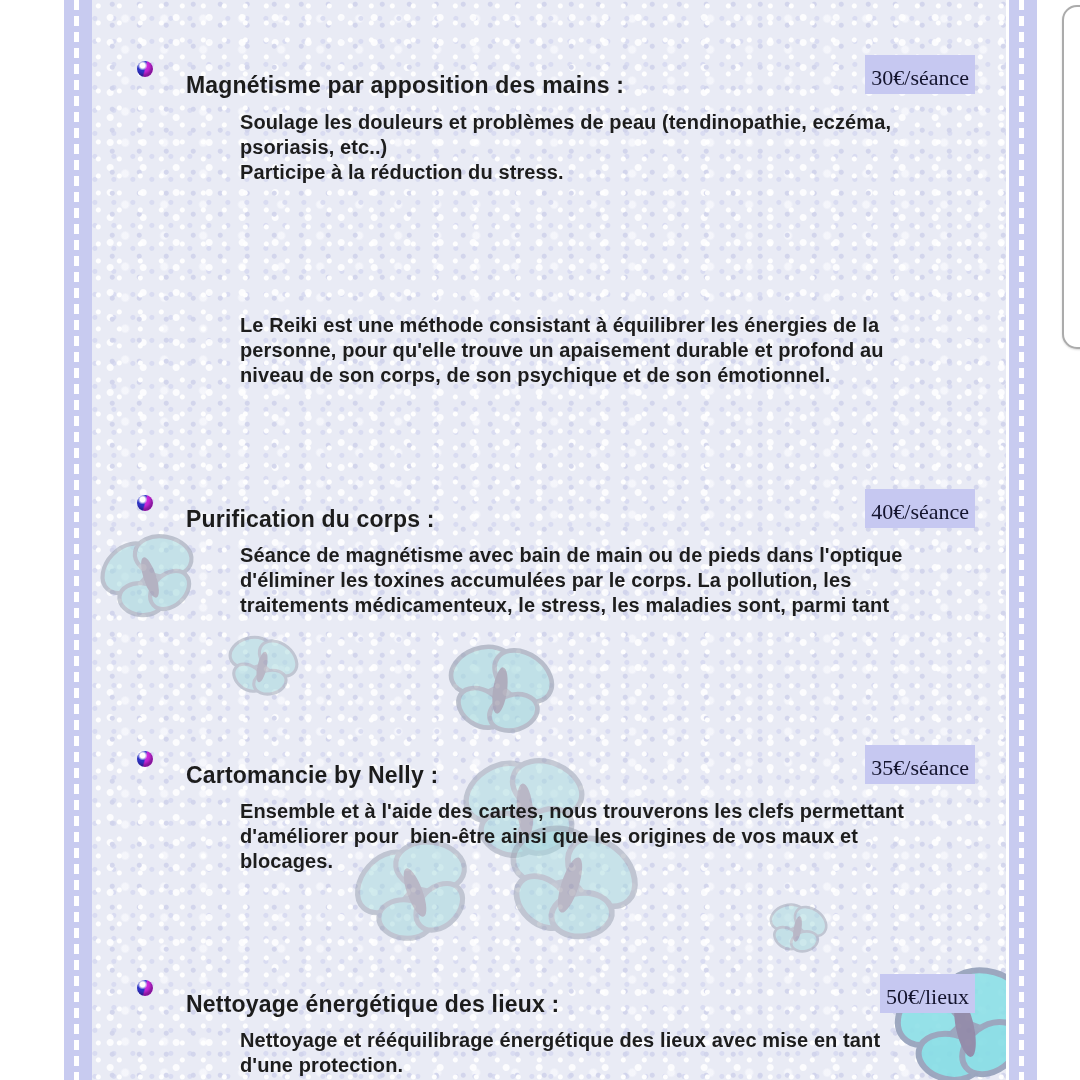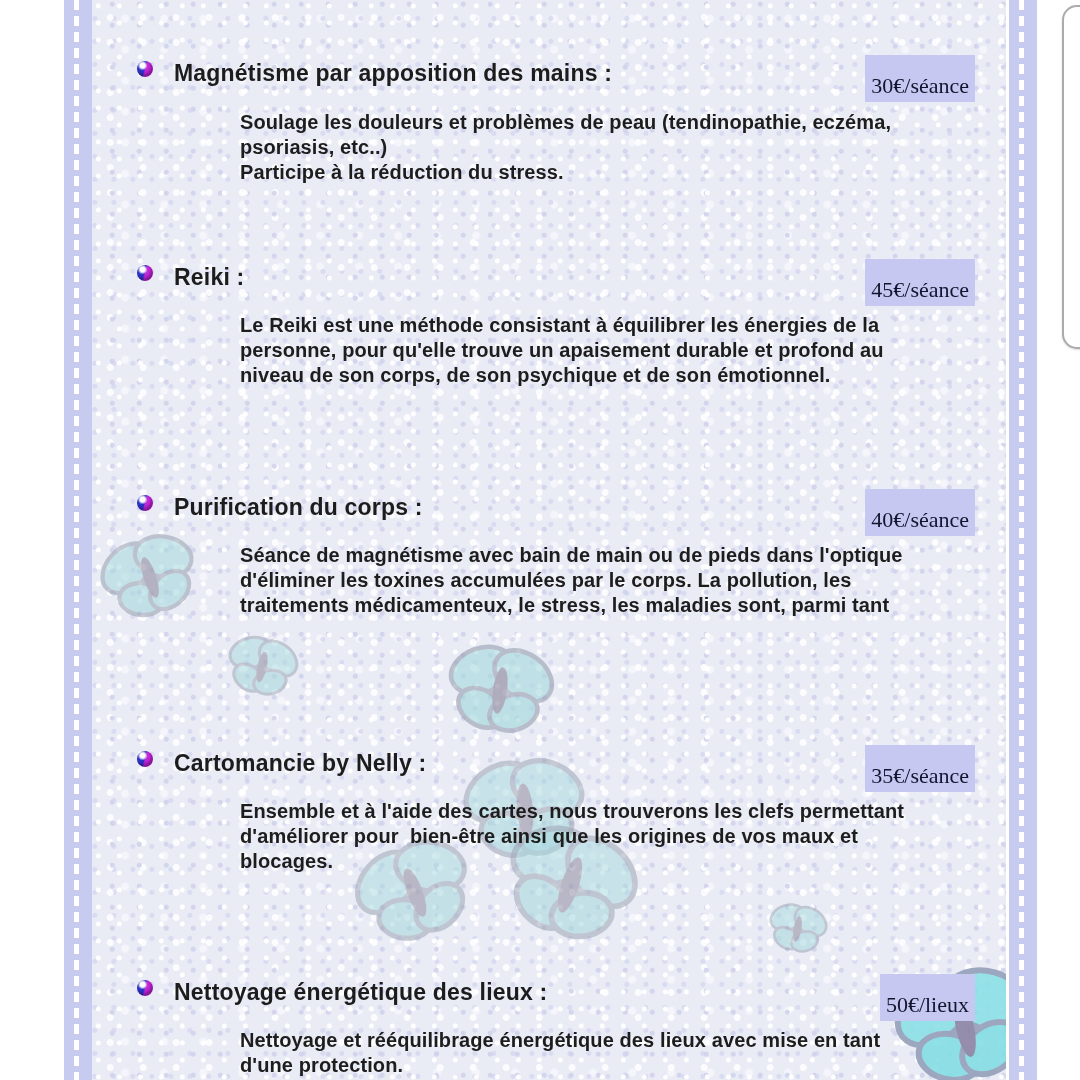--- a/index.html
+++ b/index.html
@@ -47,30 +47,30 @@
   .service-row { position: absolute; left: 0; width: 914px; height: 34px; z-index: 2; }
   .bullet {
     position: absolute; left: 45px; top: 5px;
     width: 16px; height: 16px; border-radius: 50%;
     background:
       radial-gradient(circle at 35% 28%, #ffffff 0 2.5px, rgba(255,255,255,0) 5px),
       linear-gradient(105deg, #2e34c8 0 46%, #cb28da 54% 100%);
     box-shadow: inset -2px -3px 3px rgba(40,0,70,0.45);
   }
   .service-heading {
-    position: absolute; left: 78px; top: 0; margin: 4px;
+    position: absolute; left: 78px; top: 0; margin: 16px;
     font-size: 23px; font-weight: bold; color: #1c1c1c;
     letter-spacing: 0.2px; white-space: pre;
   }
   .price {
     position: absolute; right: 31px; top: -1px;
     font-family: "Liberation Serif", serif;
     font-size: 22px; color: #14142e;
     background: #c6c8f1;
-    padding: 18px 6px 3px 6px; white-space: pre;
+    padding: 10px 6px 3px 6px; white-space: pre;
   }
 
   .desc { position: absolute; left: 148px; z-index: 2; }
   .desc-line {
     font-size: 20px; font-weight: bold; color: #1d1d1d;
     line-height: 25px; white-space: pre; letter-spacing: 0.1px;
   }
 
   
   .scroll-indicator {
@@ -135,25 +135,20 @@
       <span class="bullet"></span>
       <h2 class="service-heading">Magnétisme par apposition des mains :</h2>
       <span class="price">30€/séance</span>
     </div>
     <div class="desc" style="top:110px">
       <div class="desc-line">Soulage les douleurs et problèmes de peau (tendinopathie, eczéma,</div>
       <div class="desc-line">psoriasis, etc..)</div>
       <div class="desc-line">Participe à la réduction du stress.</div>
     </div>
 
-    <div class="service-row" style="top:260px">
-      <span class="bullet"></span>
-      <h2 class="service-heading">Reiki :</h2>
-      <span class="price">45€/séance</span>
-    </div>
     <div class="desc" style="top:313px">
       <div class="desc-line">Le Reiki est une méthode consistant à équilibrer les énergies de la</div>
       <div class="desc-line">personne, pour qu'elle trouve un apaisement durable et profond au</div>
       <div class="desc-line">niveau de son corps, de son psychique et de son émotionnel.</div>
     </div>
 
     <div class="service-row" style="top:490px">
       <span class="bullet"></span>
       <h2 class="service-heading">Purification du corps :</h2>
       <span class="price">40€/séance</span>

